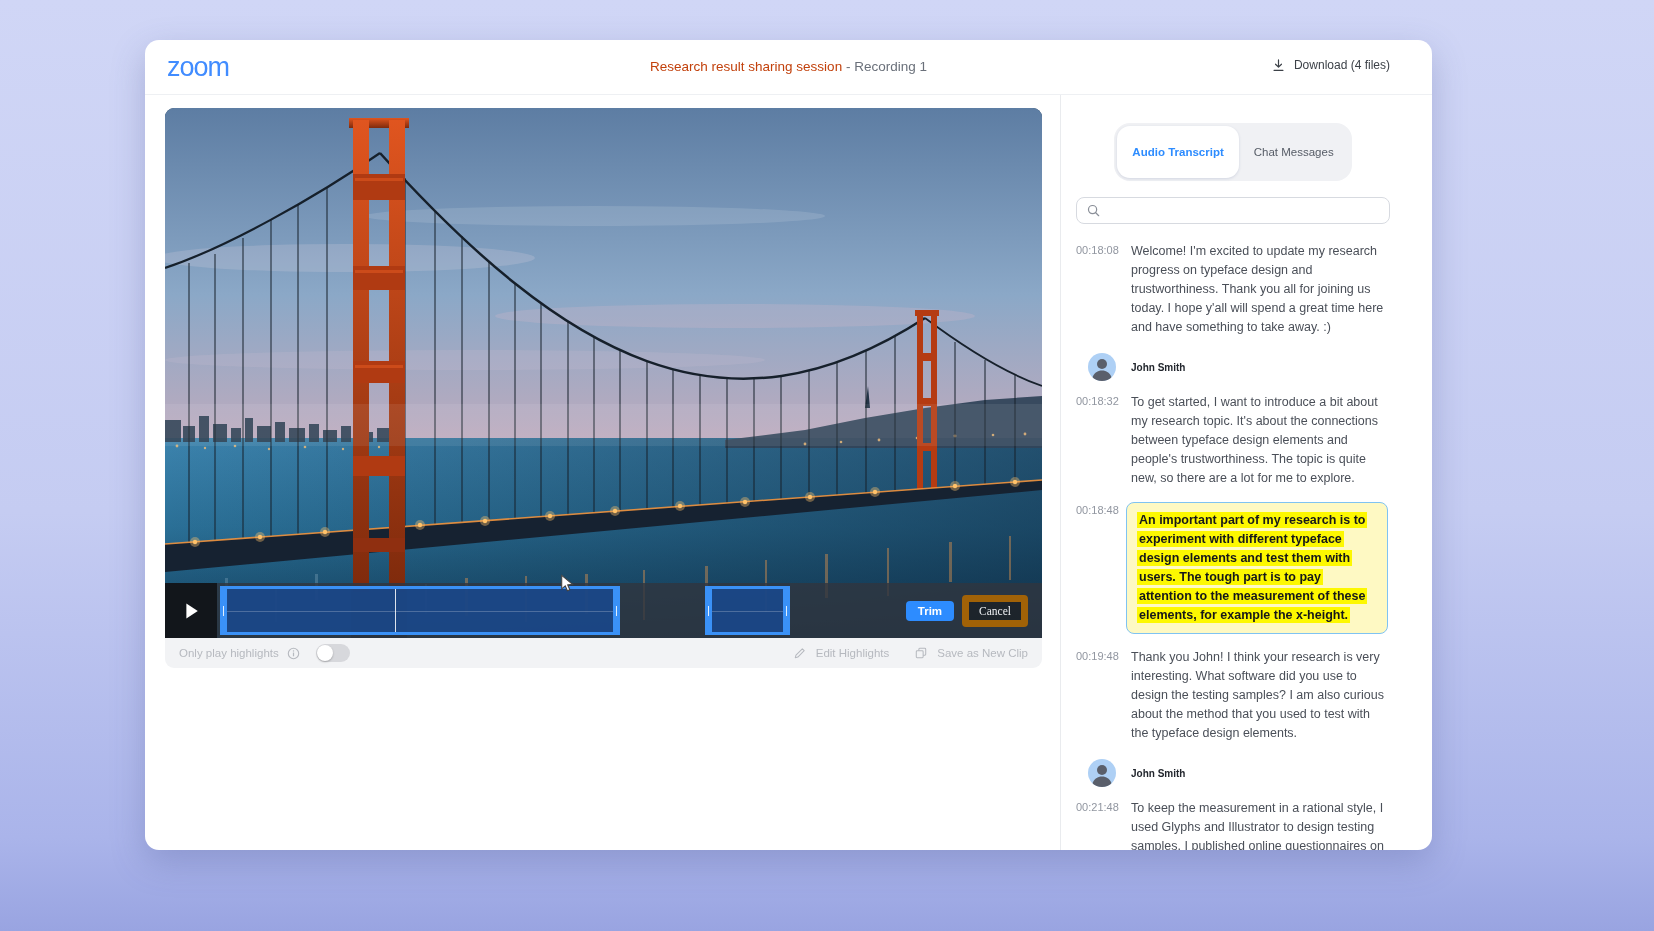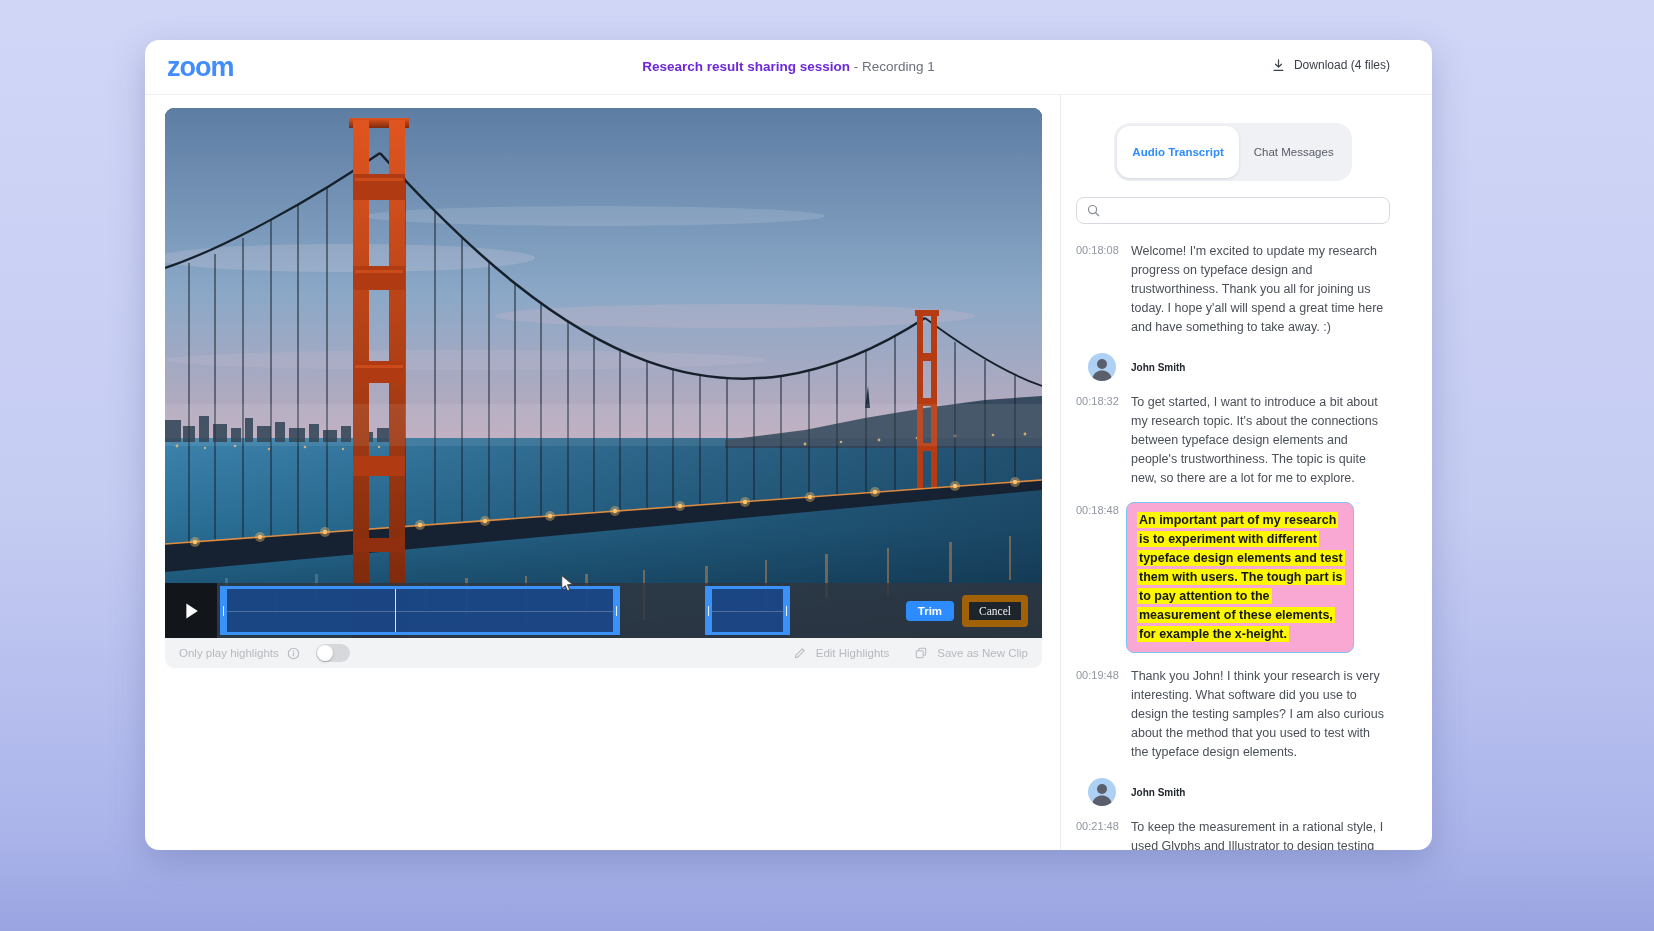--- a/index.html
+++ b/index.html
@@ -10,25 +10,25 @@
     position:relative;
   }
   .card {
     position:absolute; left:145px; top:40px; width:1287px; height:810px;
     background:#ffffff; border-radius:14px;
     box-shadow:0 12px 34px rgba(70,80,140,.28);
     display:flex; flex-direction:column; overflow:hidden;
   }
   
   .hdr { position:relative; height:55px; flex:0 0 55px; border-bottom:1px solid #eef0f3; }
-  .logo { position:absolute; left:22px; top:12px; font-size:27px; font-weight:700;
+  .logo { position:absolute; left:22px; top:12px; font-size:27px; font-weight:400;
           letter-spacing:-1px; color:#418cff; cursor:pointer; }
   .hdr-title { position:absolute; left:0; right:0; top:19px; text-align:center;
                font-size:13.5px; color:#6a707a; }
-  .hdr-title b { color:#6d28d9; font-weight:700; }
+  .hdr-title b { color:#c2410c; font-weight:400; }
   .download { position:absolute; right:42px; top:18px; display:flex; align-items:center;
               gap:9px; font-size:12px; color:#3c4148; cursor:pointer; }
   .download svg { display:block; }
   
   .bodyrow { flex:1; display:flex; min-height:0; }
   .main { width:915px; flex:0 0 915px; position:relative; }
   
   .player-wrap { position:absolute; left:20px; top:13px; width:877px;
                  border-radius:9px; overflow:hidden; }
   .video { position:relative; width:877px; height:530px; background:#27435e; }
@@ -81,21 +81,21 @@
   .searchbox { display:flex; align-items:center; gap:8px; height:27px;
                border:1px solid #d7dae0; border-radius:8px; background:#fff;
                padding:0 10px; margin-bottom:18px; }
   .searchbox input { border:none; outline:none; flex:1; font-size:12px;
                      font-family:inherit; color:#333; background:transparent; }
   .tlist { flex:1; overflow:hidden; }
   .t-entry { display:flex; margin-bottom:14px; cursor:pointer; }
   .t-time { width:50px; flex:0 0 50px; margin-right:5px; font-size:11px;
             color:#9196a0; padding-top:2px; }
   .t-text { width:257px; font-size:12.5px; line-height:19px; color:#4a4f58; }
-  .t-box { width:228px; margin-left:-5px; border:1px solid #7fc3f2; background:#f9a8d4;
+  .t-box { width:262px; margin-left:-5px; border:1px solid #7fc3f2; background:#fef9c3;
            border-radius:8px; padding:8px 10px; }
   .t-box .hl { background:#fdf800; font-weight:700; color:#15171a; padding:1px 2px;
                line-height:19px; -webkit-box-decoration-break:clone;
                box-decoration-break:clone; }
   .t-speaker { display:flex; align-items:center; gap:15px; padding-left:12px;
                margin:16px 0 12px 0; }
   .avatar { width:28px; height:28px; border-radius:50%; overflow:hidden; flex:0 0 28px;
             display:flex; align-items:flex-end; justify-content:center; }
   .avatar svg { display:block; }
   .sp-name { font-size:10px; font-weight:700; color:#22262d; }

